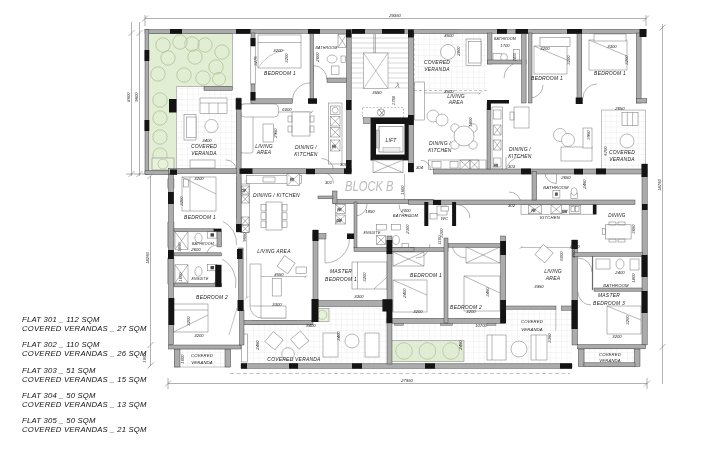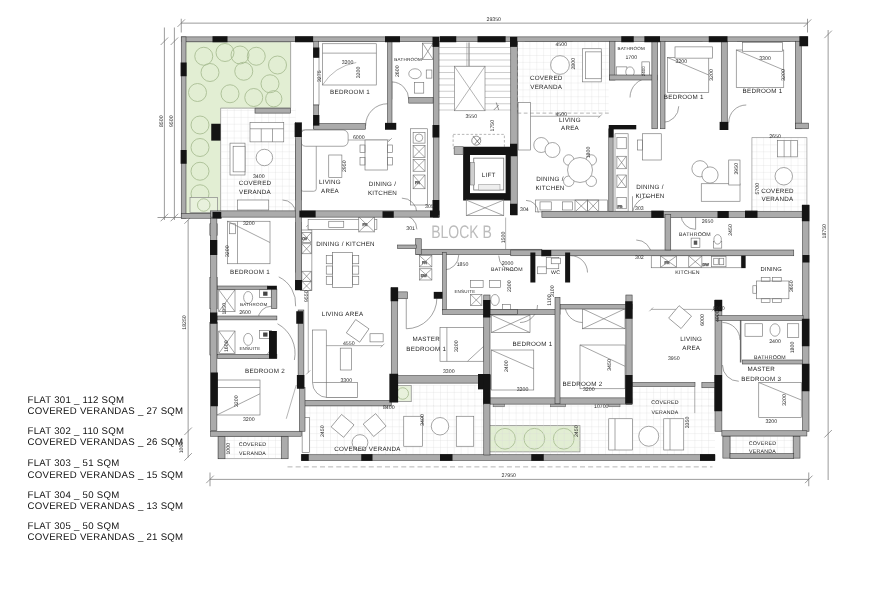--- a/index.html
+++ b/index.html
@@ -1,16 +1,16 @@
 <!DOCTYPE html>
 <html><head>
 <meta charset="utf-8">
 <style>
 html,body{margin:0;padding:0;background:#fff;}
-#page{width:603px;height:474px;position:relative;font-family:"Liberation Sans", sans-serif;}
+#page{width:603px;height:474px;position:relative;font-family:"Liberation Sans", sans-serif;font-style:italic;}
 svg{position:absolute;top:0;left:0;}
 .rl{font-family:"Liberation Sans", sans-serif;font-size:5px;fill:#1d1d1d;letter-spacing:0.2px;}
 .dm{font-family:"Liberation Sans", sans-serif;font-size:4.2px;fill:#2a2a2a;}
 </style>
 </head>
 <body>
 <div id="page">
 <svg width="705" height="474" viewBox="0 0 705 474">
 
 <rect x="0" y="0" width="705" height="474" fill="#ffffff"></rect>

